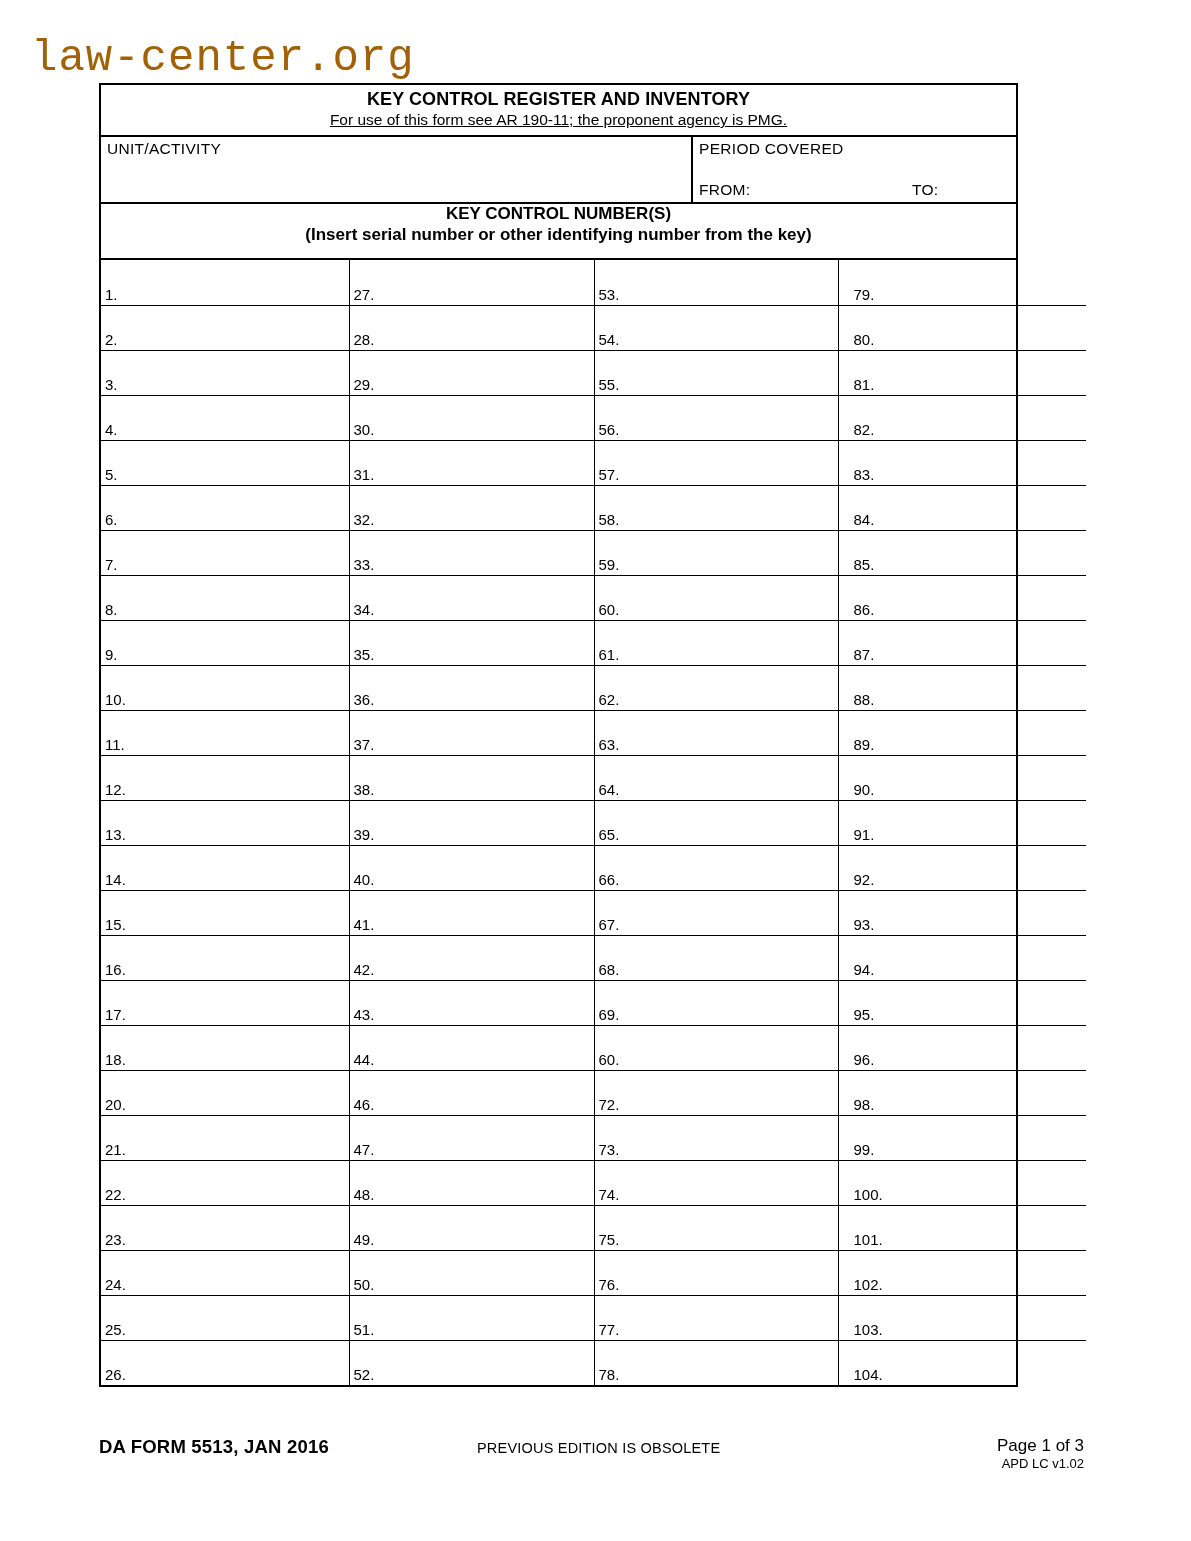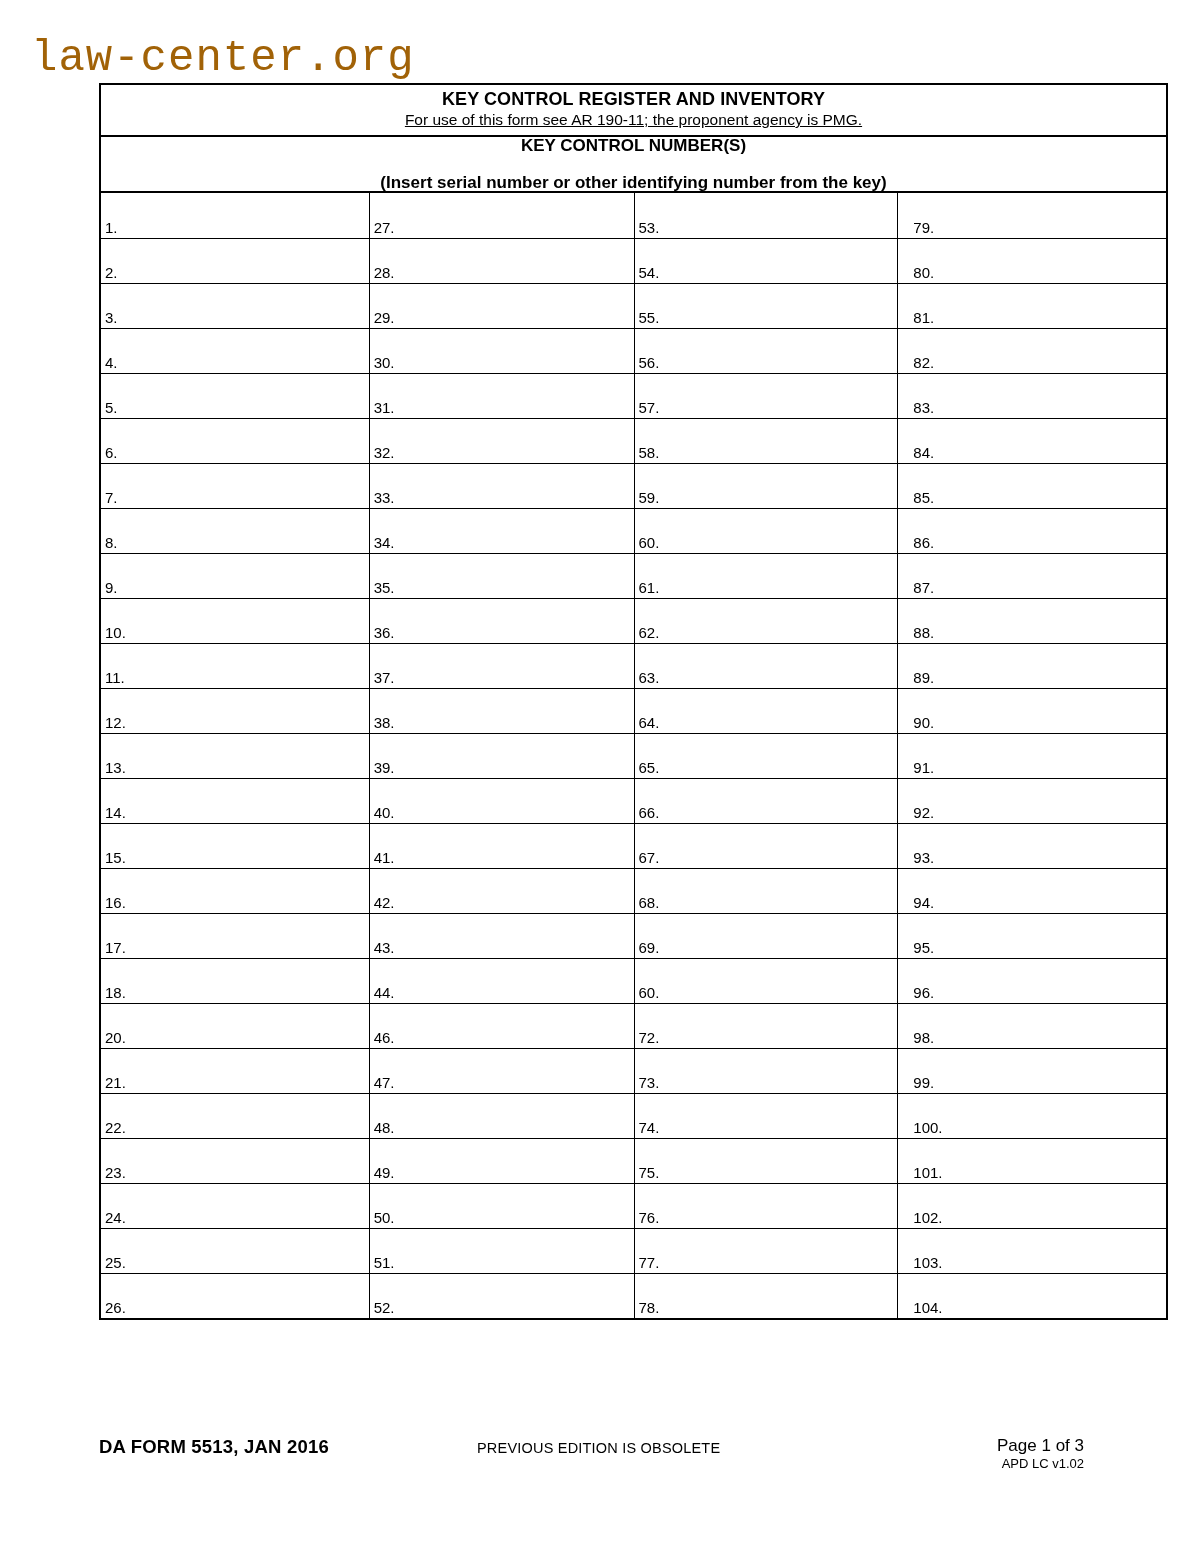--- a/index.html
+++ b/index.html
@@ -29,21 +29,21 @@
     color: #a16207;
     white-space: nowrap;
     user-select: none;
   }
 
   
   .form {
     position: absolute;
     left: 99px;
     top: 83px;
-    width: 1069px;
+    width: 919px;
     border: 2.5px solid #000;
     box-sizing: border-box;
     background: #fff;
   }
 
   
   .title-block {
     border-bottom: 2.5px solid #000;
     text-align: center;
     padding: 4px 0 6px 0;
@@ -100,22 +100,21 @@
   }
 
   
   .kcn-block {
     border-bottom: 2.5px solid #000;
     text-align: center;
     height: 56px;
     box-sizing: border-box;
     display: flex;
     flex-direction: column;
-    justify-content: center;
-    gap: 16px;
+    justify-content: flex-start;
   }
   .kcn-line1 {
     font-size: 17px;
     font-weight: bold;
     line-height: 20px;
   }
   .kcn-line2 {
     font-size: 17px;
     font-weight: bold;
     line-height: 21px;
@@ -187,20 +186,32 @@
 
 <div class="watermark">law-center.org</div>
 
 <div class="form">
 
   <div class="title-block">
     <div class="title-main">KEY CONTROL REGISTER AND INVENTORY</div>
     <div class="title-sub">For use of this form see AR 190-11; the proponent agency is PMG.</div>
   </div>
 
+  <div class="unit-row">
+    <div class="unit-cell">
+      <div class="cell-label">UNIT/ACTIVITY</div>
+    </div>
+    <div class="period-cell">
+      <div class="cell-label">PERIOD COVERED</div>
+      <div class="fromto">
+        <span>FROM:</span>
+        <span class="to-label">TO:</span>
+      </div>
+    </div>
+  </div>
 
   <div class="kcn-block">
     <div class="kcn-line1">KEY CONTROL NUMBER(S)</div>
     <div class="kcn-line2">(Insert serial number or other identifying number from the key)</div>
   </div>
 
   <table class="grid">
     <colgroup>
       <col class="c1">
         <col class="c2">

